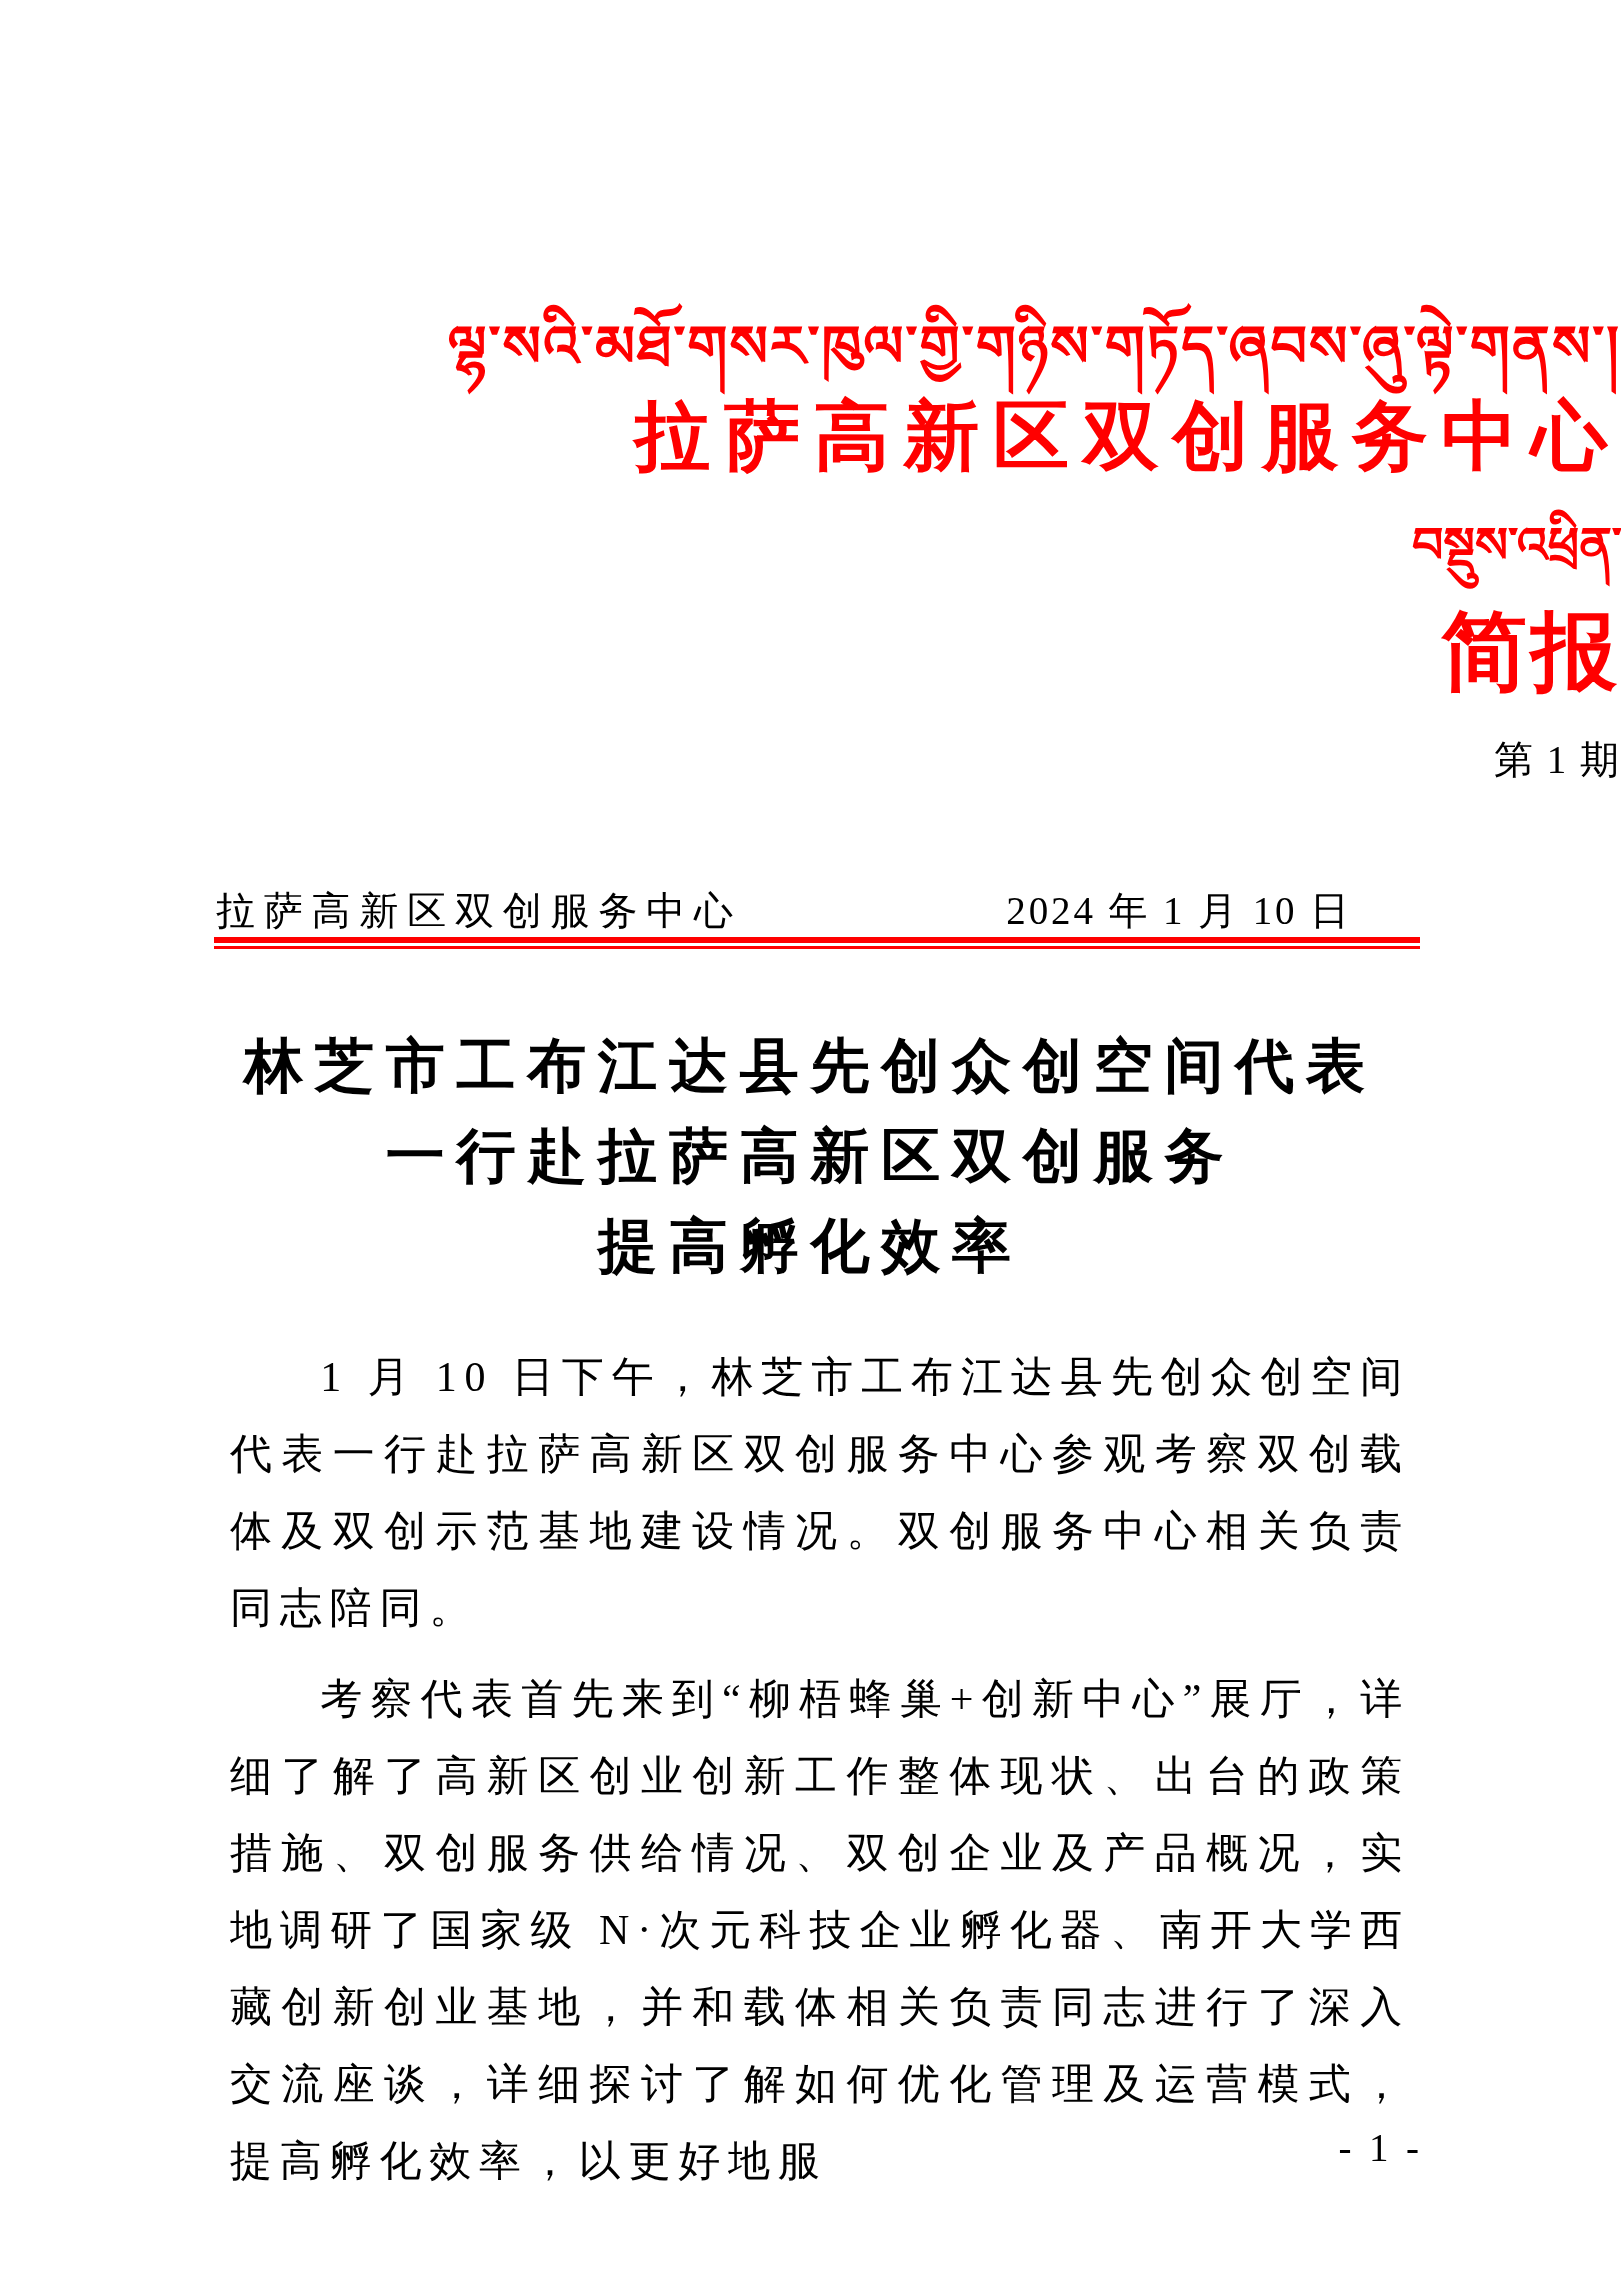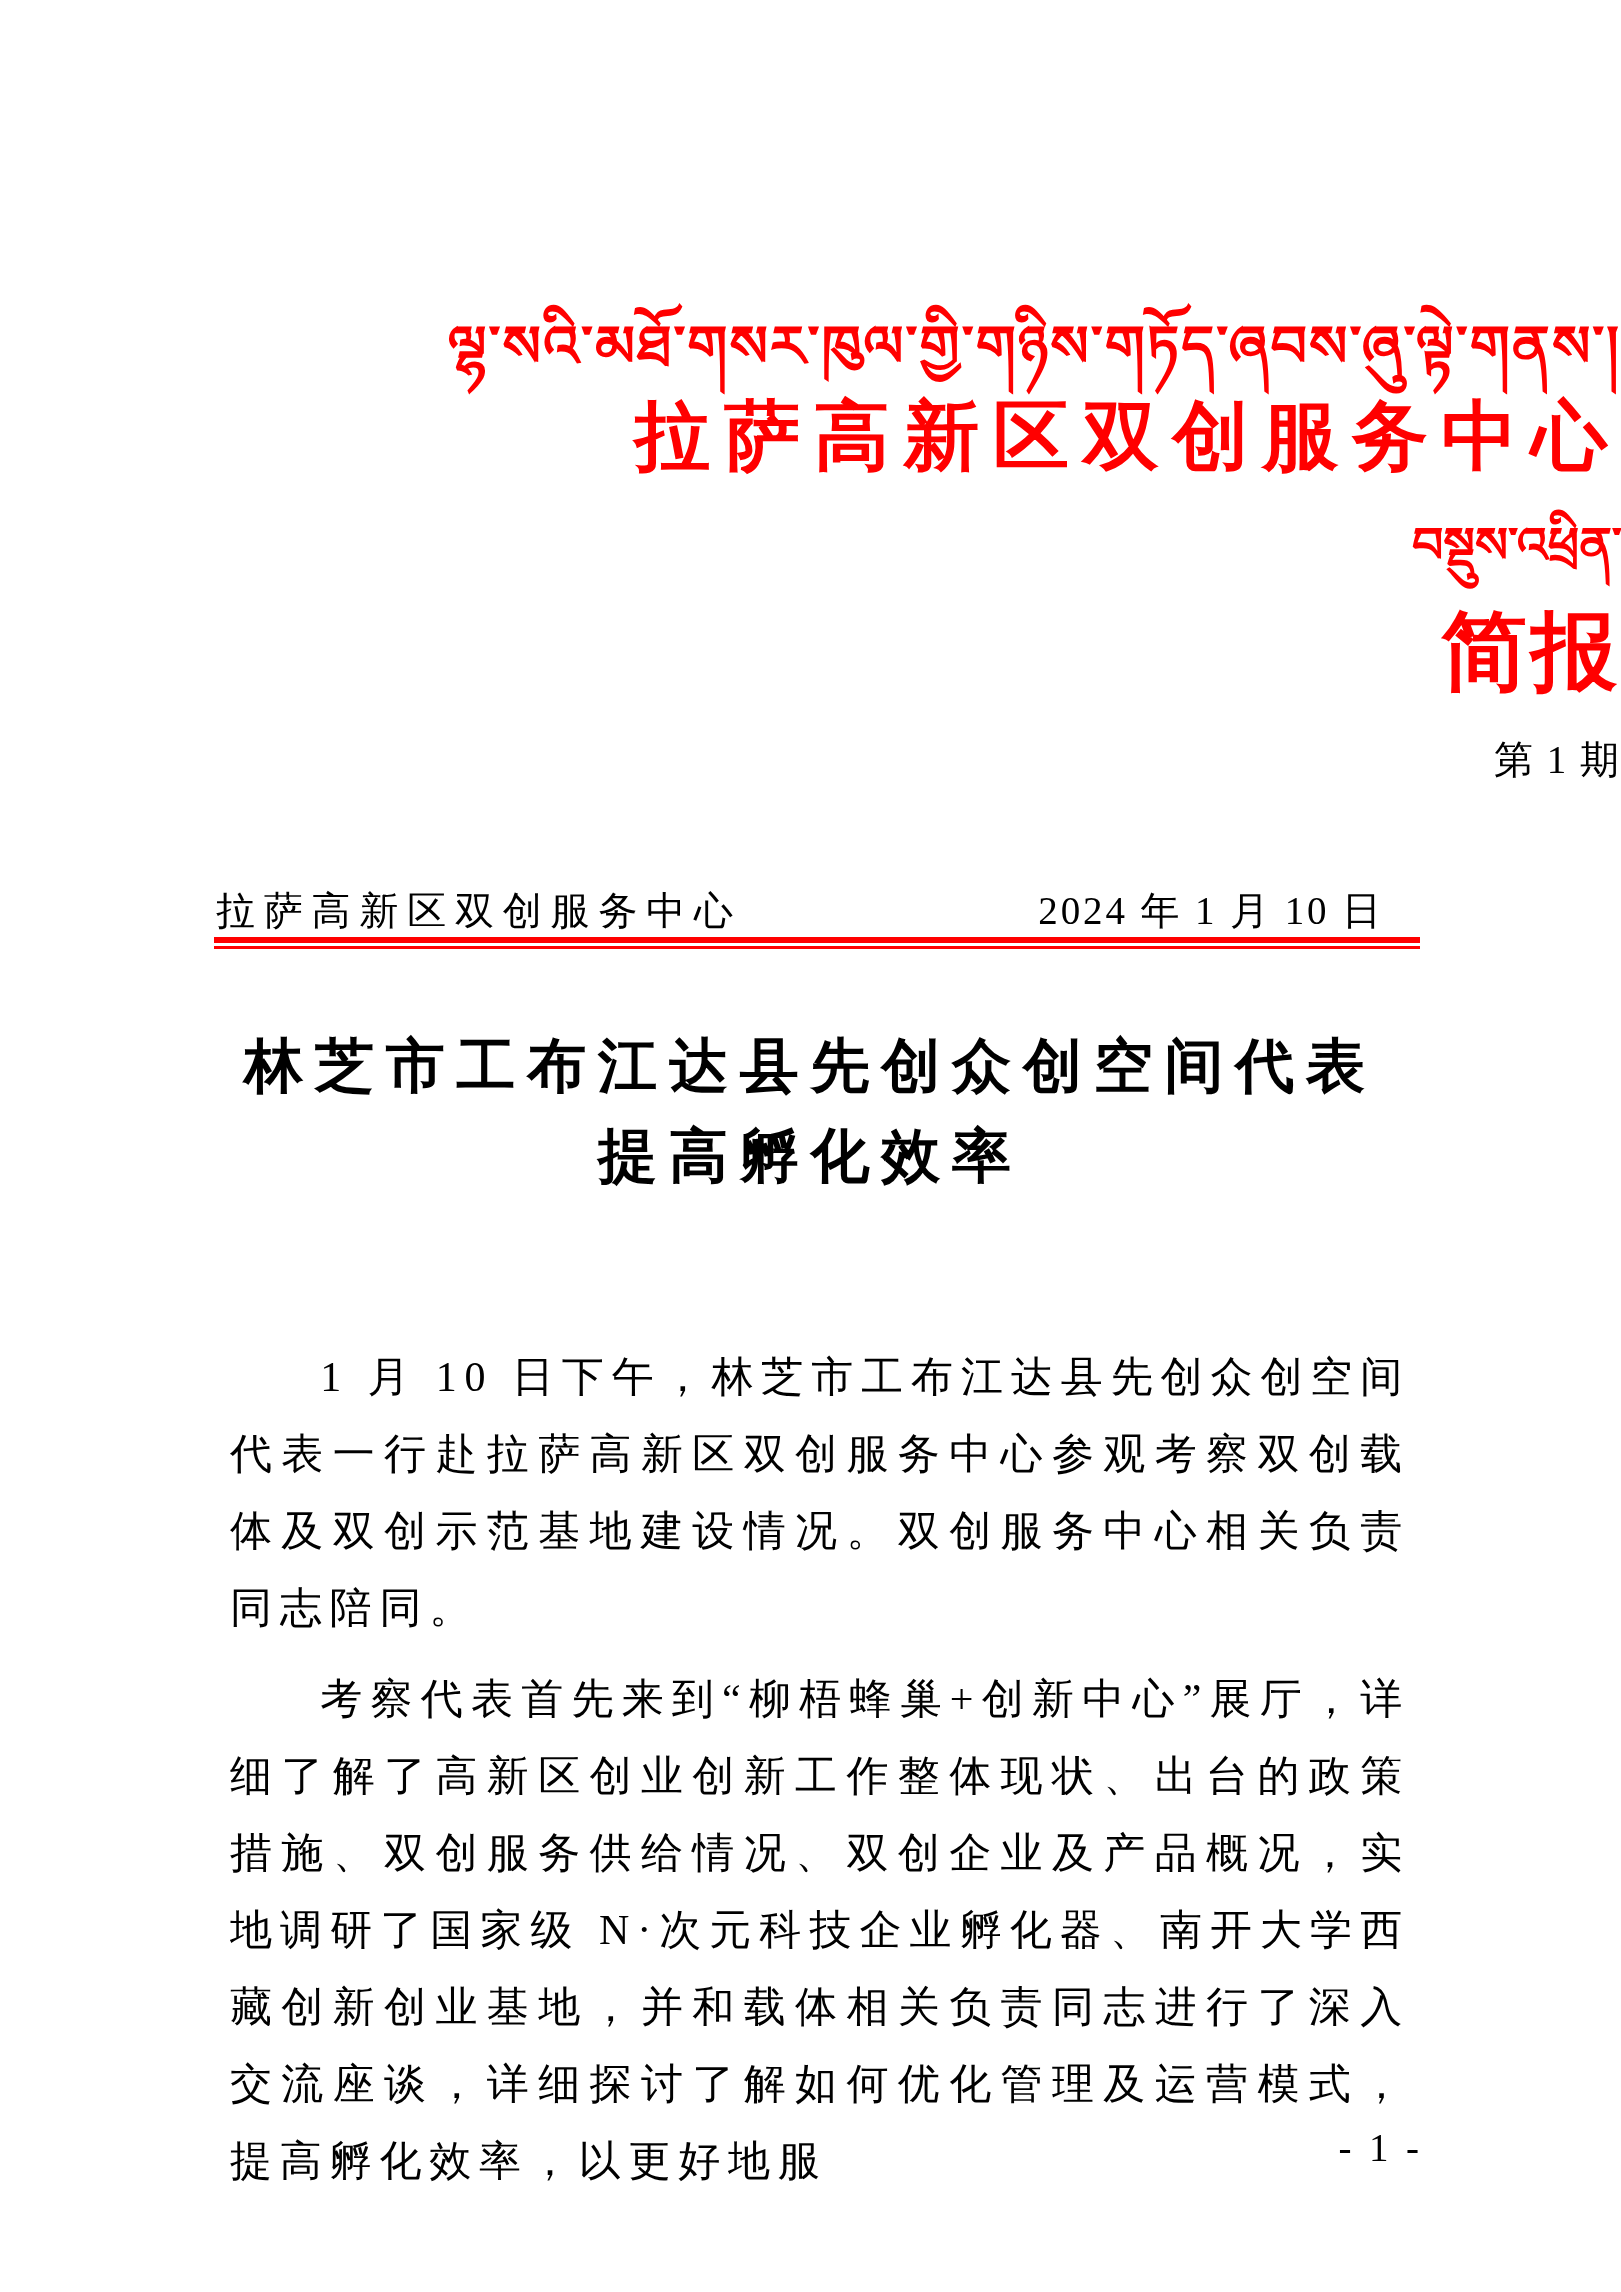--- a/index.html
+++ b/index.html
@@ -19,21 +19,21 @@
   .tib2{top:490px;font-size:49px;font-weight:700;padding-left:12px;}
   .bulletin{top:594px;font-size:86px;font-weight:900;letter-spacing:3.9px;}
   .issue{top:733px;font-size:39px;color:#000;letter-spacing:2px;}
 
   .issuer-row{
     position:absolute;top:884px;left:216px;width:1208px;
     display:flex;justify-content:space-between;align-items:baseline;
     font-size:39px;
   }
   .issuer{letter-spacing:8.8px;white-space:nowrap;}
-  .date{letter-spacing:2.9px;white-space:nowrap;margin-right:40px;}
+  .date{letter-spacing:2.9px;white-space:nowrap;margin-right:72px;}
 
   .rule{
     position:absolute;top:937px;left:214px;width:1206px;
     height:2.9px;background:#ffffff;
     border-top:6.9px solid #ff0000;
     border-bottom:3.9px solid #ff0000;
   }
 
   .article-title{
     position:absolute;top:1021px;left:0;width:100%;
@@ -72,20 +72,21 @@
 
   <div class="issuer-row">
     <span class="issuer">拉萨高新区双创服务中心</span>
     <span class="date">2024 年 1 月 10 日</span>
   </div>
 
   <div class="rule"></div>
 
   <div class="article-title">
     <div>林芝市工布江达县先创众创空间代表</div>
+    <div>一行赴拉萨高新区双创服务</div>
     <div>提高孵化效率</div>
   </div>
 
   <div class="body">
     <p>1 月 10 日下午，林芝市工布江达县先创众创空间代表一行赴拉萨高新区双创服务中心参观考察双创载体及双创示范基地建设情况。双创服务中心相关负责同志陪同。</p>
     <p>考察代表首先来到“柳梧蜂巢+创新中心”展厅，详细了解了高新区创业创新工作整体现状、出台的政策措施、双创服务供给情况、双创企业及产品概况，实地调研了国家级 N·次元科技企业孵化器、南开大学西藏创新创业基地，并和载体相关负责同志进行了深入交流座谈，详细探讨了解如何优化管理及运营模式，提高孵化效率，以更好地服</p>
   </div>
 
   <div class="pagenum">- 1 -</div>
 

